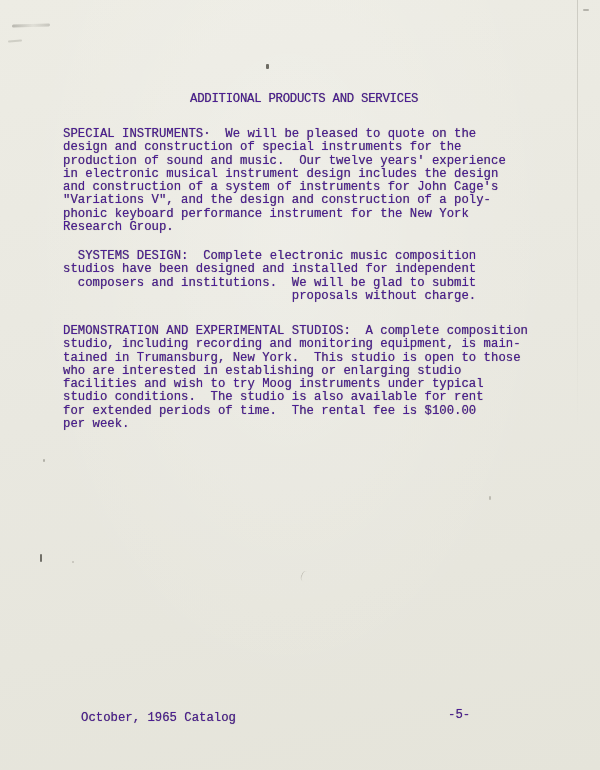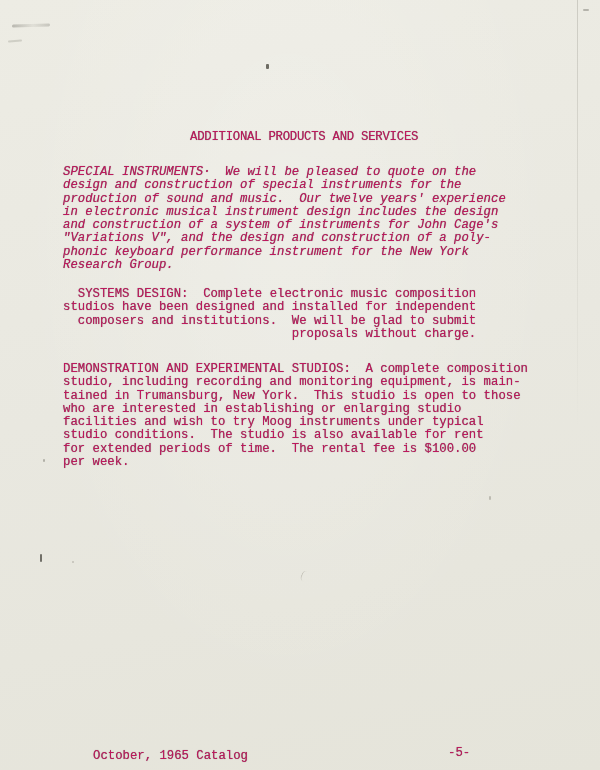--- a/index.html
+++ b/index.html
@@ -13,30 +13,29 @@
       linear-gradient(168deg, #edece4 0%, #e9e8e0 48%, #e5e4da 100%);
     font-family: "Liberation Mono", "DejaVu Sans Mono", monospace;
   }
 
   
   .typed {
     position: absolute;
     font-size: 12.3px;
     line-height: 13.3px;
     white-space: pre;
-    color: #be185d;
+    color: #4c1d95;
     text-shadow: 0 0 0.7px rgba(59, 57, 51, 0.75);
-    margin-top: 38px;
   }
 
   #heading      { left: 190px; top: 93px;  letter-spacing: -0.25px; }
-  #para-1       { left: 63px;  top: 128px; font-style: italic; }
+  #para-1       { left: 63px;  top: 128px; }
   #para-2       { left: 63px;  top: 250px; text-align: right; }
   #para-3       { left: 63px;  top: 325px; }
-  #footer-left  { left: 93px;  top: 712px; text-align: right; }
+  #footer-left  { left: 81px;  top: 712px; text-align: right; }
   #footer-right { left: 448px; top: 709px; }
 
   
   .artifact { position: absolute; }
 
   #smudge-top-left {
     left: 12px; top: 24px; width: 38px; height: 3px;
     background: linear-gradient(90deg,
       rgba(108,106,98,0.40), rgba(140,138,128,0.12) 55%, rgba(108,106,98,0.30));
     border-radius: 2px;

